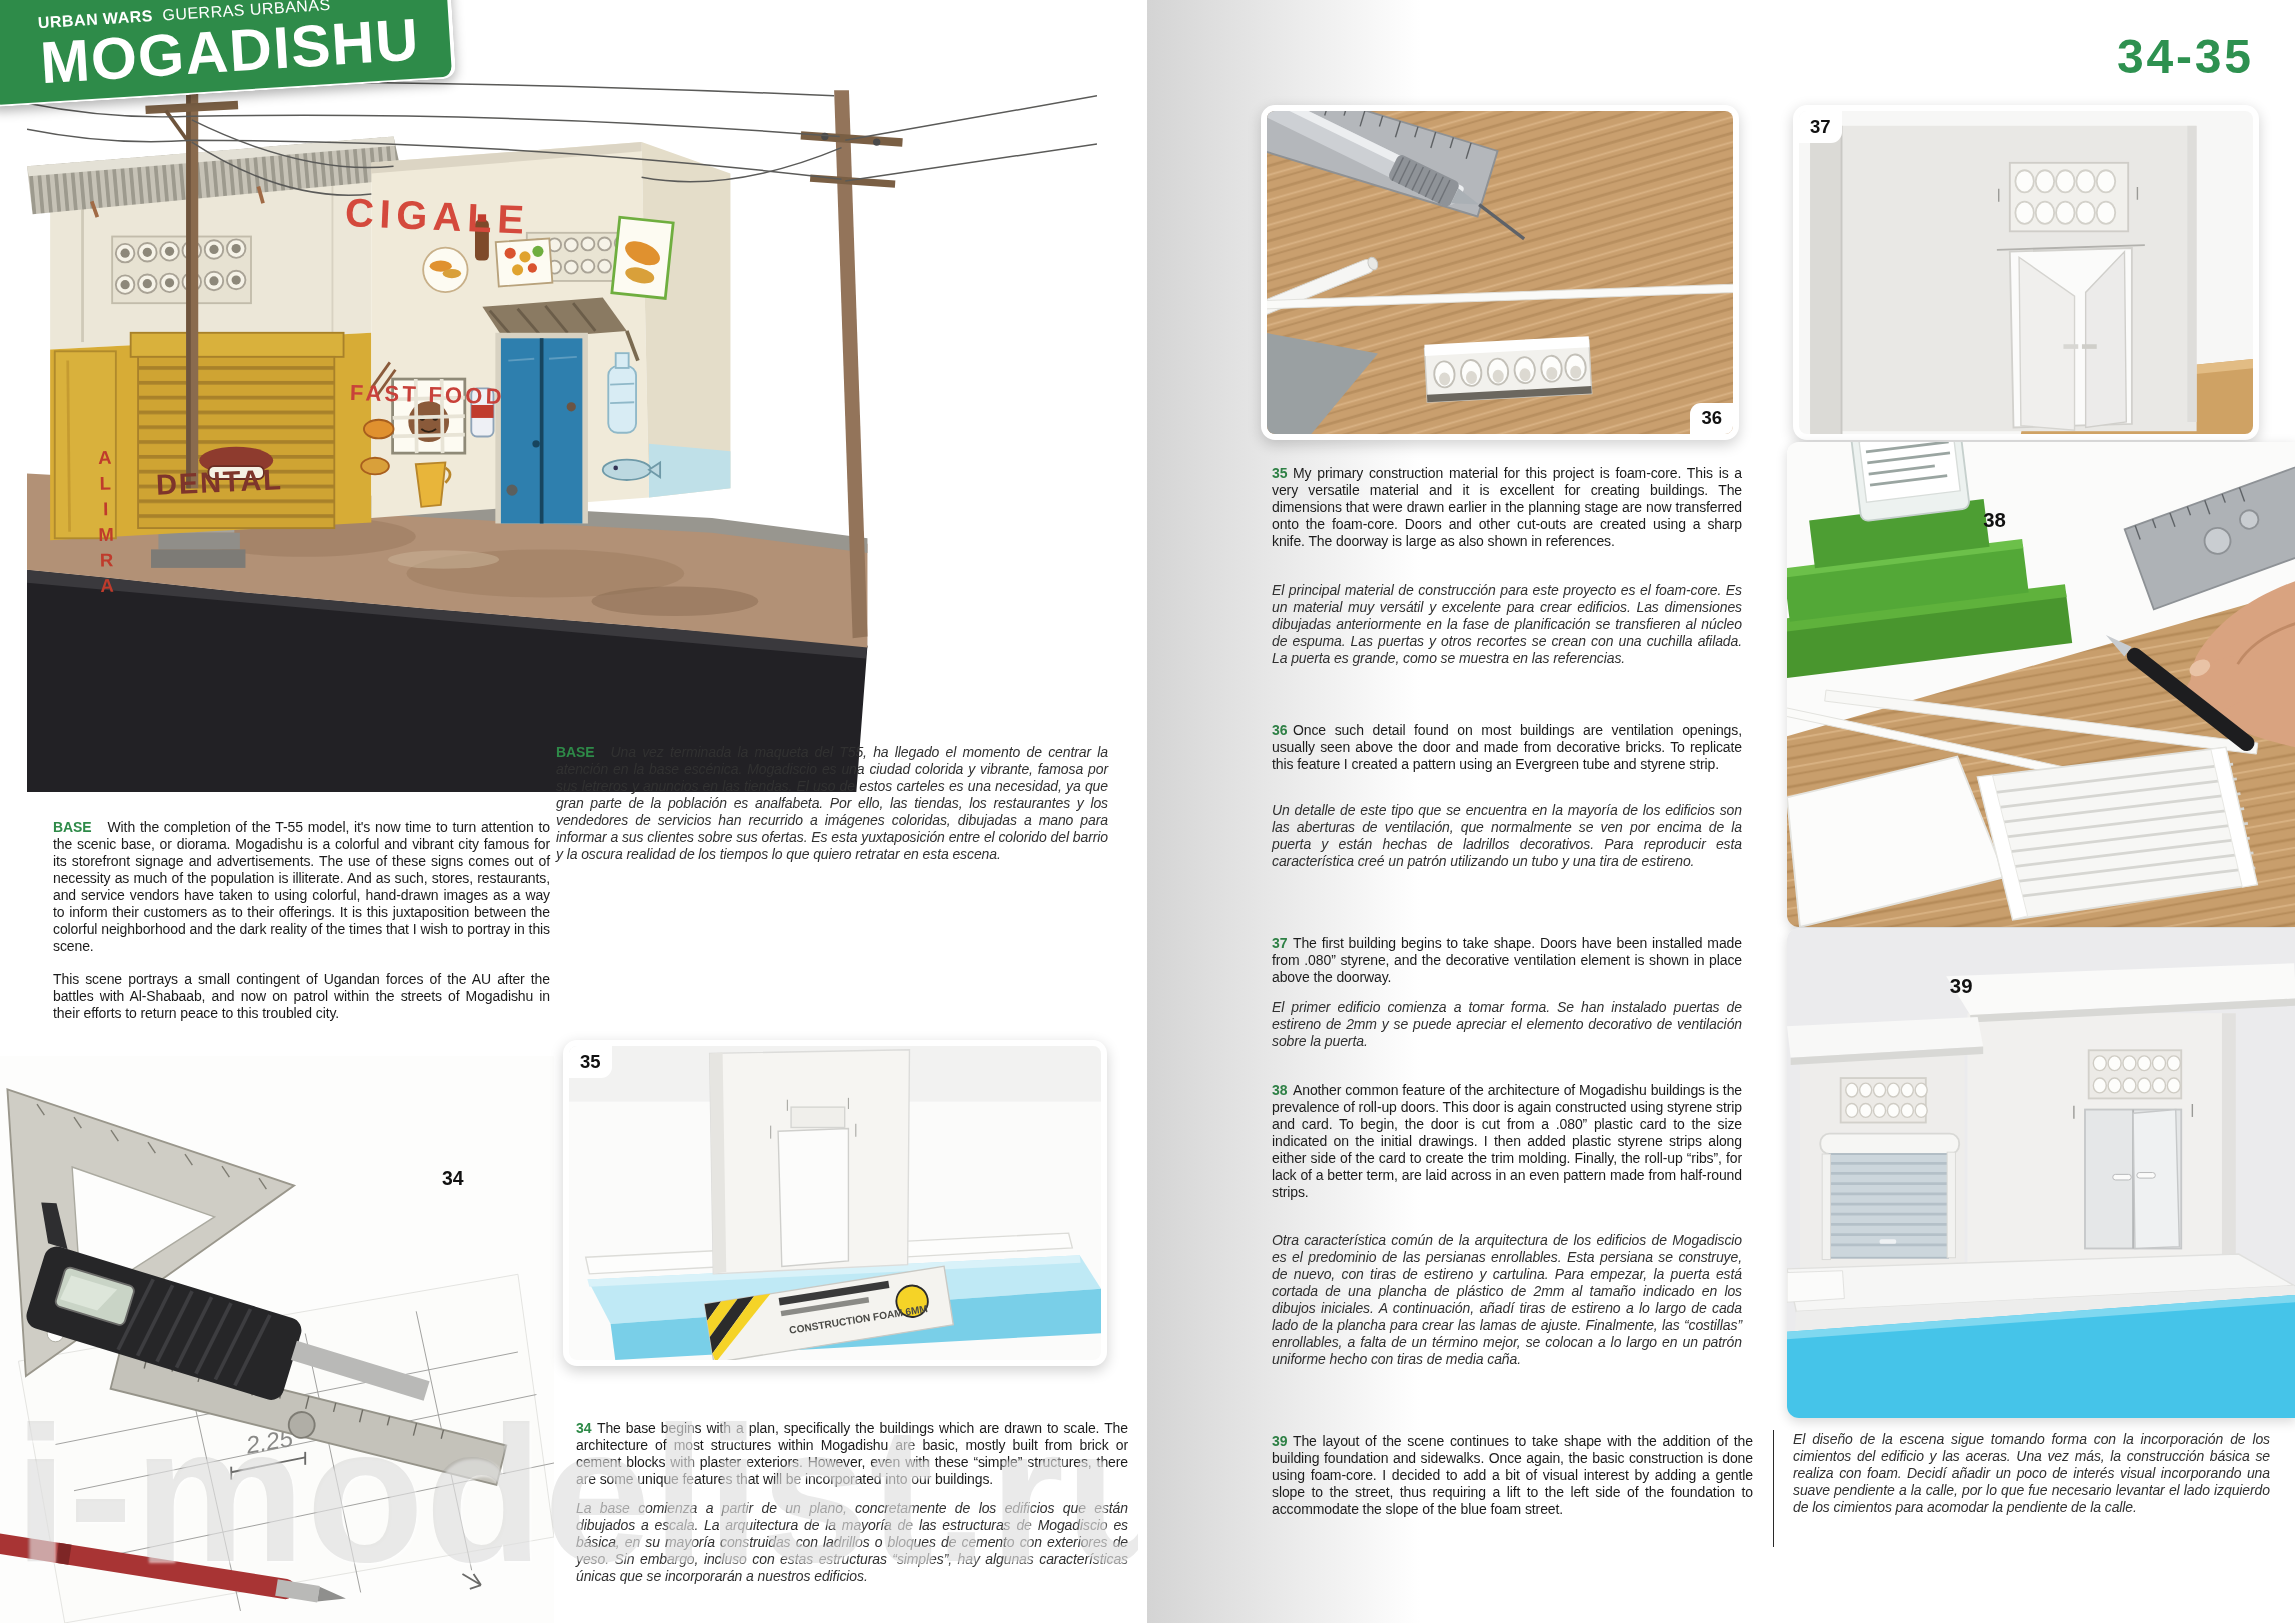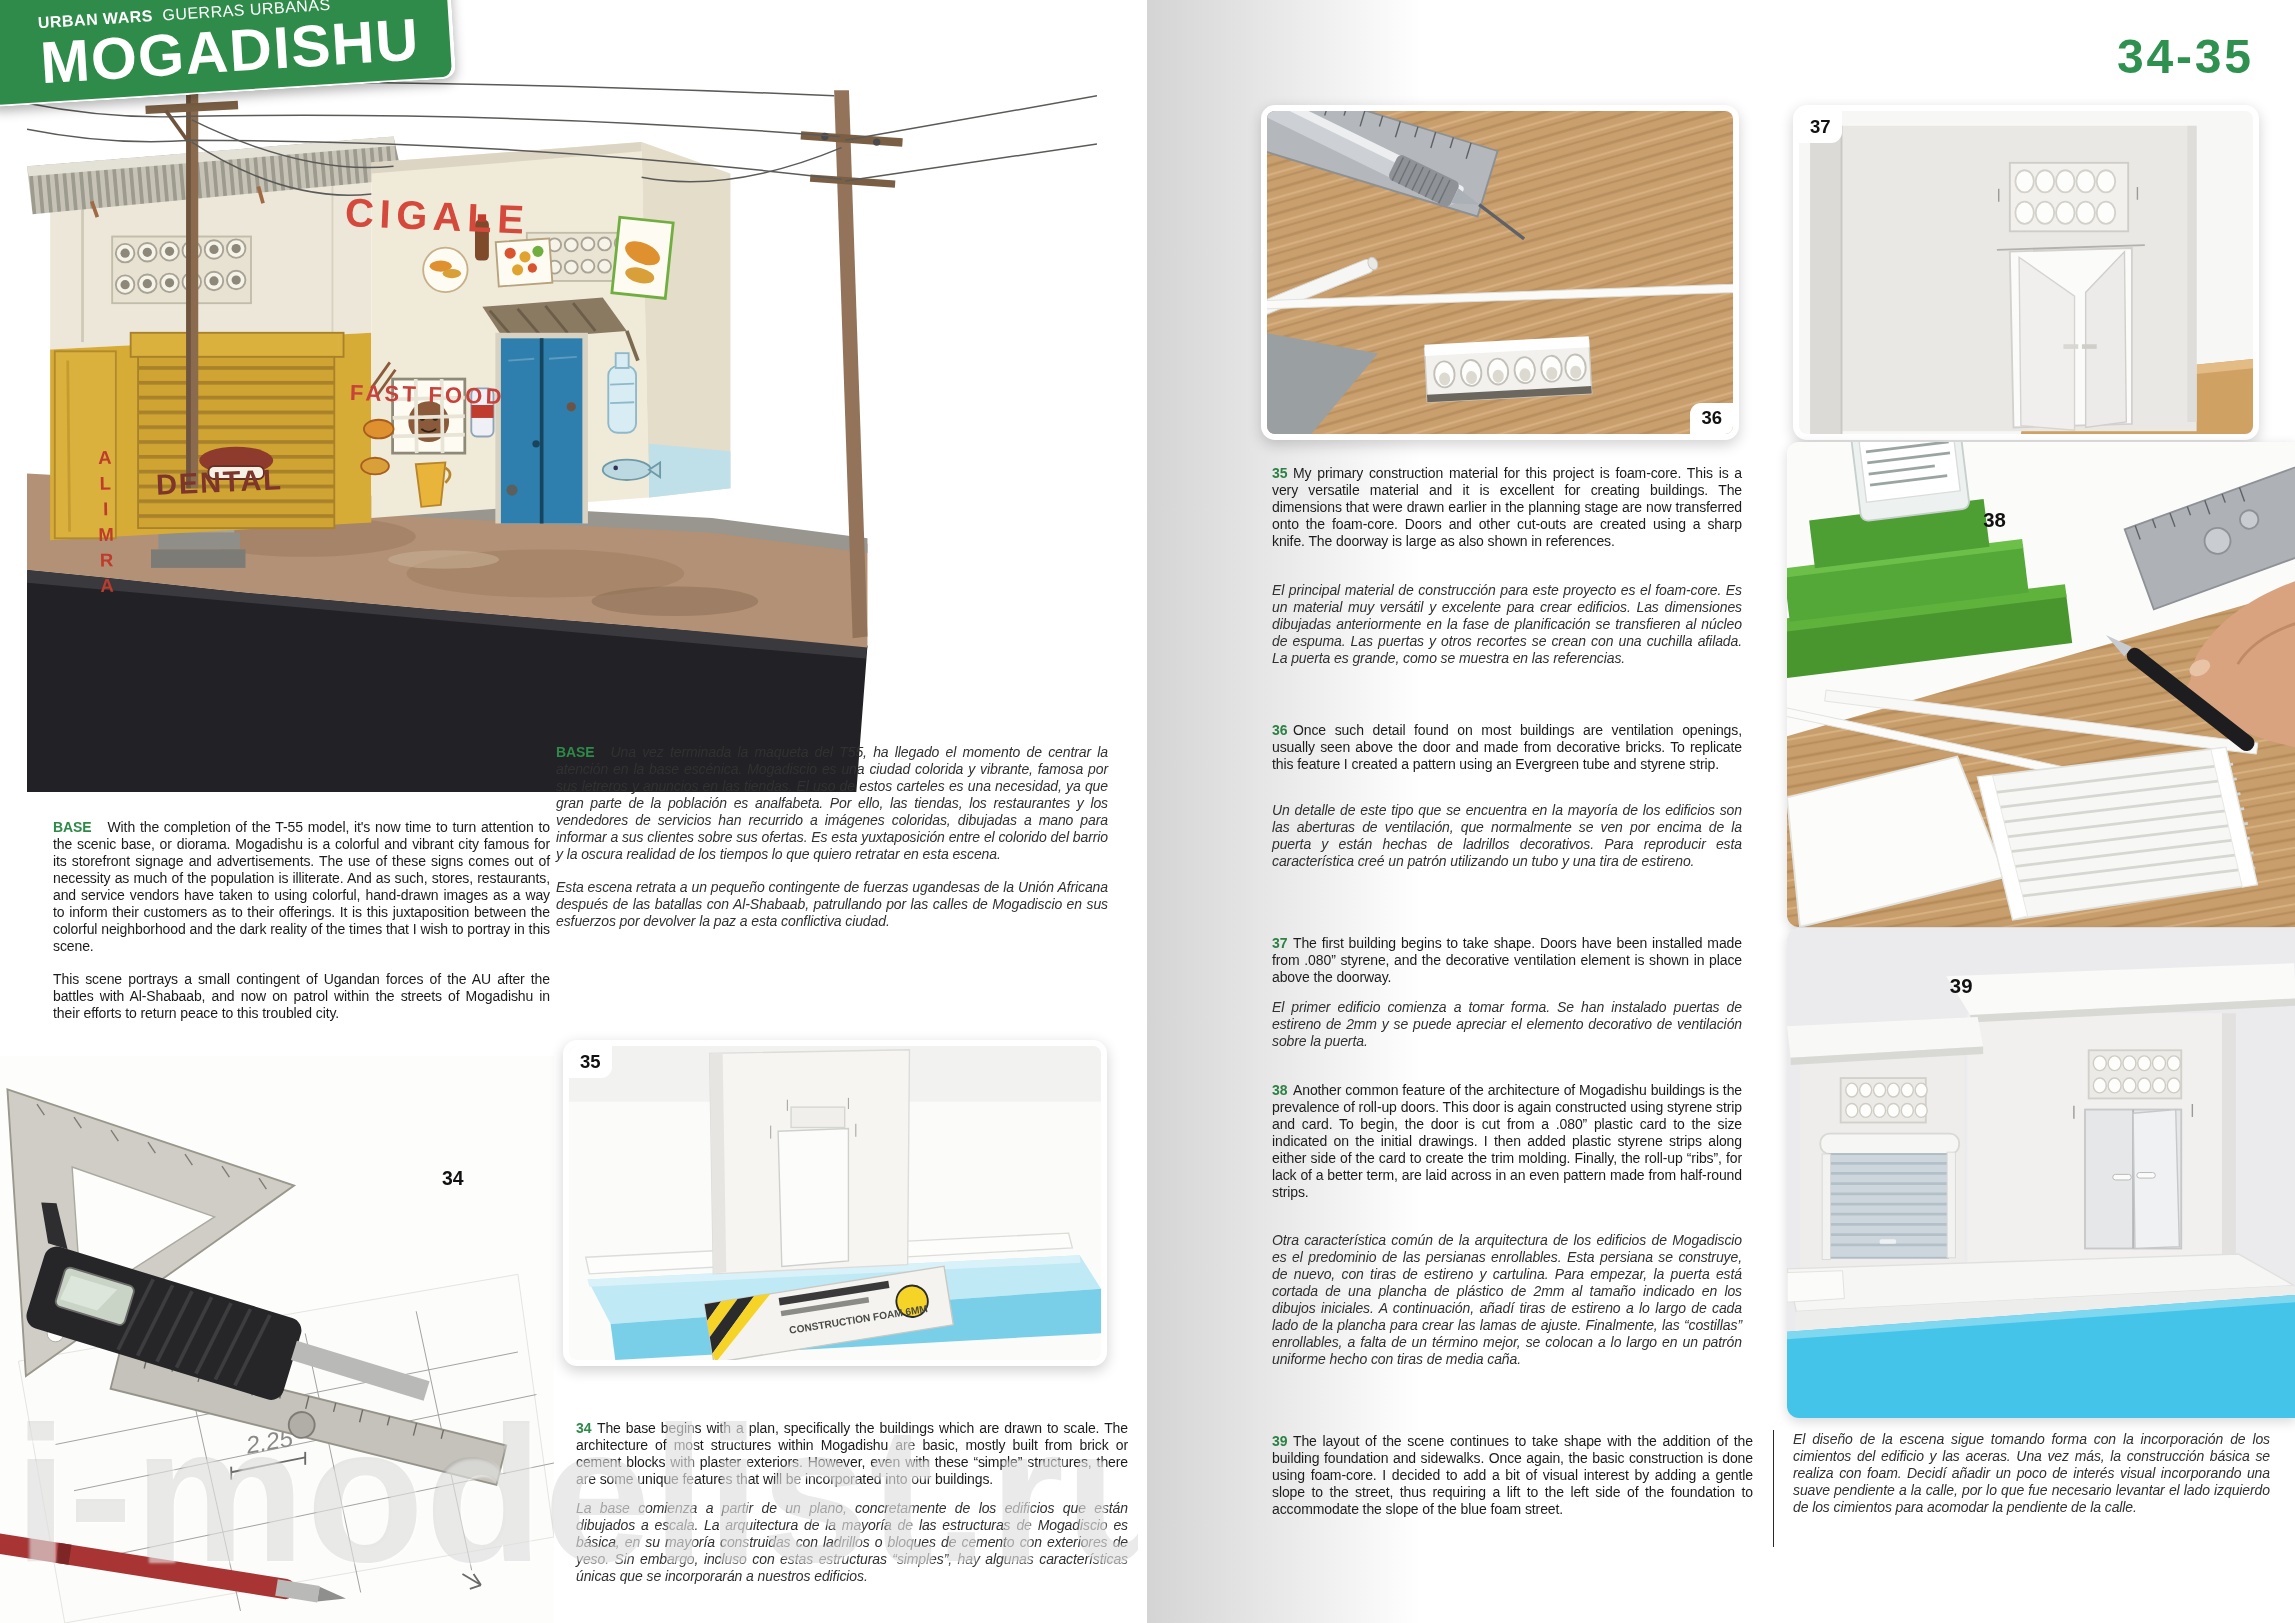--- a/index.html
+++ b/index.html
@@ -287,21 +287,20 @@
     <div class="sign" id="sign-alimra">ALIMRA</div>
   </div>
 
   <div class="col abovegutter" id="col-intro-en" style="left:53px;top:819px;width:497px;">
     <p><span class="lead">BASE</span><span>With the completion of the T-55 model, it's now time to turn attention to the scenic base, or diorama. Mogadishu is a colorful and vibrant city famous for its storefront signage and advertisements. The use of these signs comes out of necessity as much of the population is illiterate. And as such, stores, restaurants, and service vendors have taken to using colorful, hand-drawn images as a way to inform their customers as to their offerings. It is this juxtaposition between the colorful neighborhood and the dark reality of the times that I wish to portray in this scene.</span></p>
     <p>This scene portrays a small contingent of Ugandan forces of the AU after the battles with Al-Shabaab, and now on patrol within the streets of Mogadishu in their efforts to return peace to this troubled city.</p>
   </div>
 
   <div class="col es abovegutter" id="col-intro-es" style="left:556px;top:744px;width:552px;">
     <p><span class="lead" style="font-style:normal;">BASE</span><span>Una vez terminada la maqueta del T55, ha llegado el momento de centrar la atención en la base escénica. Mogadiscio es una ciudad colorida y vibrante, famosa por sus letreros y anuncios en las tiendas. El uso de estos carteles es una necesidad, ya que gran parte de la población es analfabeta. Por ello, las tiendas, los restaurantes y los vendedores de servicios han recurrido a imágenes coloridas, dibujadas a mano para informar a sus clientes sobre sus ofertas. Es esta yuxtaposición entre el colorido del barrio y la oscura realidad de los tiempos lo que quiero retratar en esta escena.</span></p>
-    <p>Esta escena retrata a un pequeño contingente de fuerzas ugandesas de la Unión Africana después de las batallas con Al-Shabaab, patrullando por las calles de Mogadiscio en sus esfuerzos por devolver la paz a esta conflictiva ciudad.</p>
   </div>
 
   <div class="photo card abovegutter" id="photo35" style="left:563px;top:1040px;width:532px;height:314px;">
     <div class="tab tl">35</div>
     <svg width="532" height="314" viewBox="0 0 575 339" preserveAspectRatio="none">
       <rect width="575" height="339" fill="#fbfbfa"></rect>
       <rect width="575" height="60" fill="#f2f2f1"></rect>
 
       <g>
         <polygon points="20,252 552,226 575,262 45,300" fill="#bfe9f5"></polygon>

